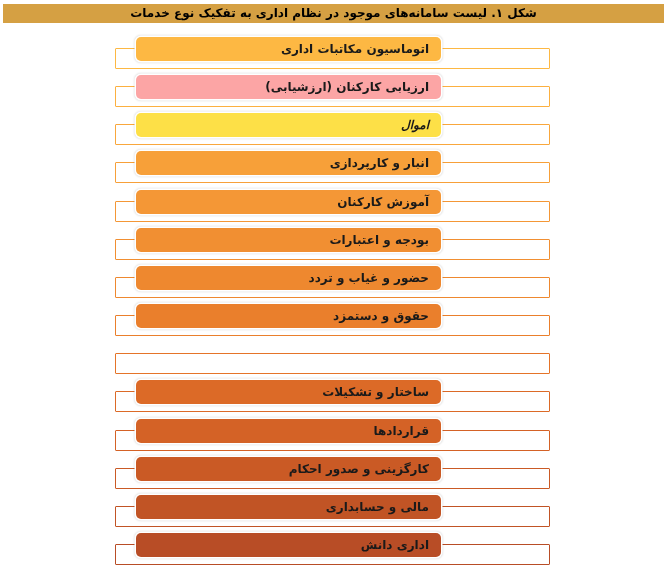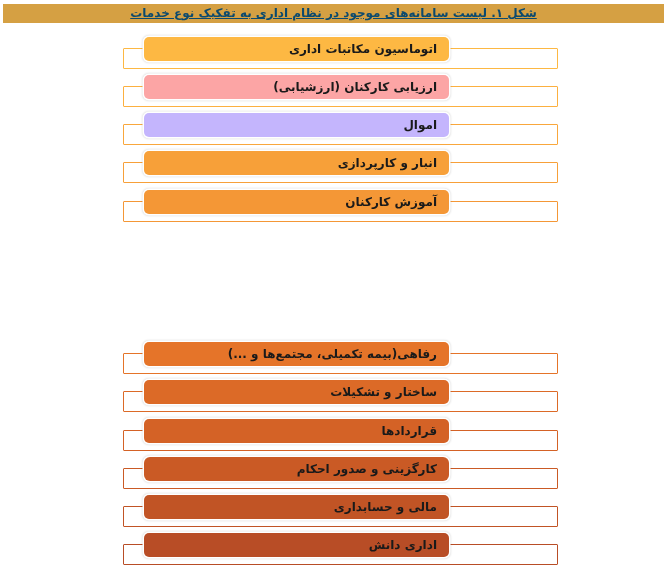--- a/index.html
+++ b/index.html
@@ -31,21 +31,21 @@
     }
     .list {
       position: absolute;
       left: 0;
       top: 0;
       width: 671px;
       height: 577px;
     }
     .item {
       position: absolute;
-      left: 8px;
+      left: 0;
       width: 628px;
       height: 36px;
     }
     .outline {
       position: absolute;
       left: 115px;
       top: 11px;
       width: 435px;
       height: 21px;
       border: 1.5px solid #f5b64a;
@@ -69,58 +69,69 @@
       font-weight: bold;
       color: #1a1a1a;
       line-height: 24px;
       white-space: nowrap;
       overflow: hidden;
     }
   </style>
 </head>
 <body>
 
-<div class="title-bar" style="background: rgb(213, 160, 67); color: #0c4a6e; text-decoration: underline;">شکل ۱. لیست سامانه‌های موجود در نظام اداری به تفکیک نوع خدمات</div>
+<div class="title-bar" style="background: rgb(213, 160, 67); color: #000000;">شکل ۱. لیست سامانه‌های موجود در نظام اداری به تفکیک نوع خدمات</div>
 
 <div class="list">
   <div class="item" style="top:37px">
     <div class="outline" style="border-color: rgb(253, 184, 67);"></div>
     <div class="pill" style="background: rgb(253, 184, 67);">اتوماسیون مکاتبات اداری</div>
   </div>
   <div class="item" style="top:75px">
     <div class="outline" style="border-color: rgb(252, 176, 64);"></div>
     <div class="pill" style="background: #fca5a5;">ارزیابی کارکنان (ارزشیابی)</div>
   </div>
   <div class="item" style="top:113px">
     <div class="outline" style="border-color: rgb(249, 167, 60);"></div>
-    <div class="pill" style="background: #c4b5fd;">اموال</div>
+    <div class="pill" style="background: #fde047; font-style: italic;">اموال</div>
   </div>
   <div class="item" style="top:151px">
     <div class="outline" style="border-color: rgb(247, 160, 57);"></div>
     <div class="pill" style="background: rgb(247, 160, 57); padding-left: 24px;">انبار و کارپردازی</div>
   </div>
   <div class="item" style="top:190px">
     <div class="outline" style="border-color: rgb(244, 151, 54);"></div>
     <div class="pill" style="background: rgb(244, 151, 54);">آموزش کارکنان</div>
   </div>
+  <div class="item" style="top:228px">
+    <div class="outline" style="border-color: rgb(241, 143, 50);"></div>
+    <div class="pill" style="background: rgb(241, 143, 50);">بودجه و اعتبارات</div>
+  </div>
+  <div class="item" style="top:266px">
+    <div class="outline" style="border-color: rgb(238, 136, 47);"></div>
+    <div class="pill" style="background: rgb(238, 136, 47);">حضور و غیاب و تردد</div>
+  </div>
+  <div class="item" style="top:304px">
+    <div class="outline" style="border-color: rgb(234, 127, 44);"></div>
+    <div class="pill" style="background: rgb(234, 127, 44);">حقوق و دستمزد</div>
+  </div>
   <div class="item" style="top:342px">
     <div class="outline" style="border-color: rgb(229, 116, 41);"></div>
-    <div class="pill" style="background: rgb(229, 116, 41);">رفاهی(بیمه تکمیلی، مجتمع‌ها و ...)</div>
   </div>
   <div class="item" style="top:419px">
     <div class="outline" style="border-color: rgb(212, 98, 38);"></div>
     <div class="pill" style="background: rgb(212, 98, 38);">قراردادها</div>
   </div>
   <div class="item" style="top:380px">
     <div class="outline" style="border-color: rgb(220, 106, 39);"></div>
     <div class="pill" style="background: rgb(220, 106, 39);">ساختار و تشکیلات</div>
   </div>
   <div class="item" style="top:457px">
     <div class="outline" style="border-color: rgb(202, 90, 37);"></div>
-    <div class="pill" style="background: rgb(202, 90, 37); border-radius: 6px;">کارگزینی و صدور احکام</div>
+    <div class="pill" style="background: rgb(202, 90, 37);">کارگزینی و صدور احکام</div>
   </div>
   <div class="item" style="top:495px">
     <div class="outline" style="border-color: rgb(193, 84, 37);"></div>
     <div class="pill" style="background: rgb(193, 84, 37);">مالی و حسابداری</div>
   </div>
   <div class="item" style="top:533px">
     <div class="outline" style="border-color: rgb(184, 77, 38);"></div>
     <div class="pill" style="background: rgb(184, 77, 38);">اداری دانش</div>
   </div>
 </div>

